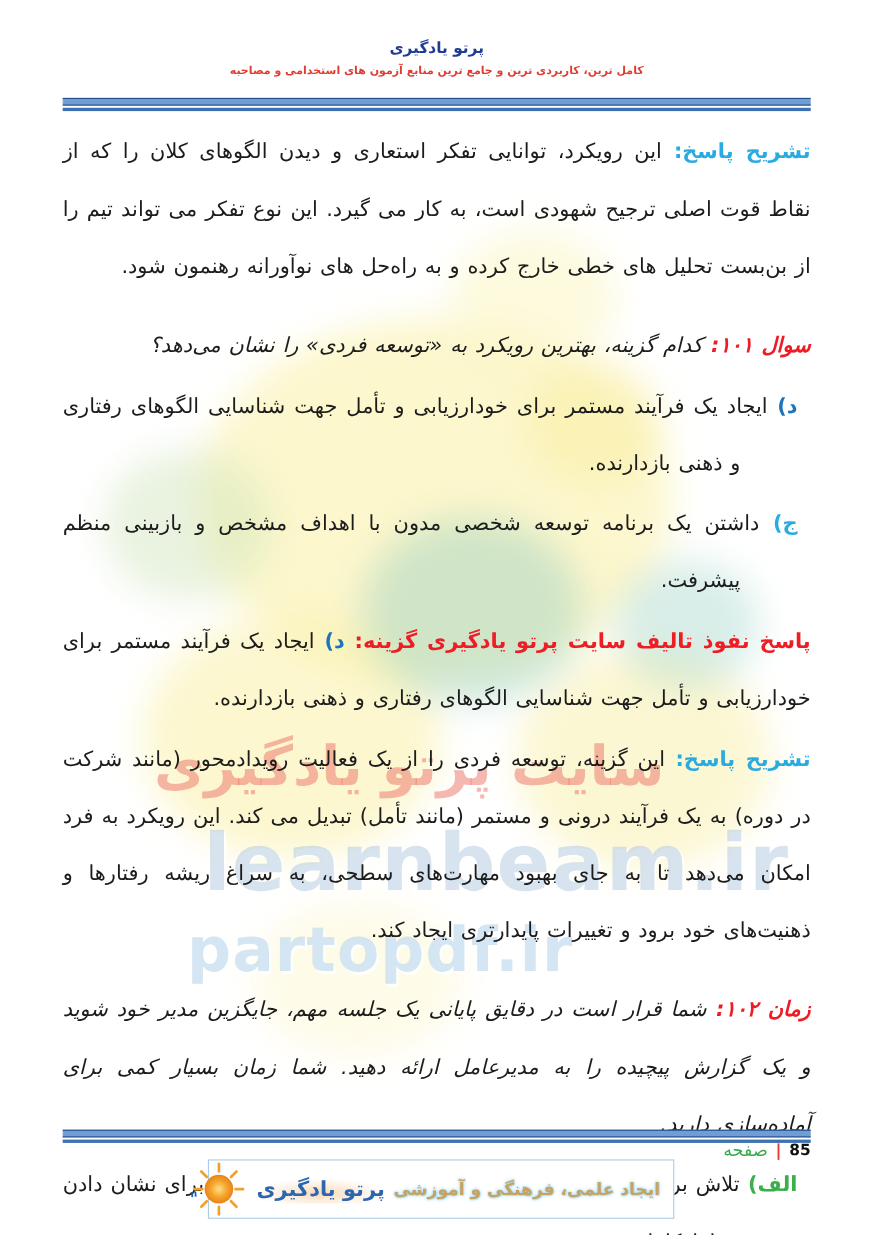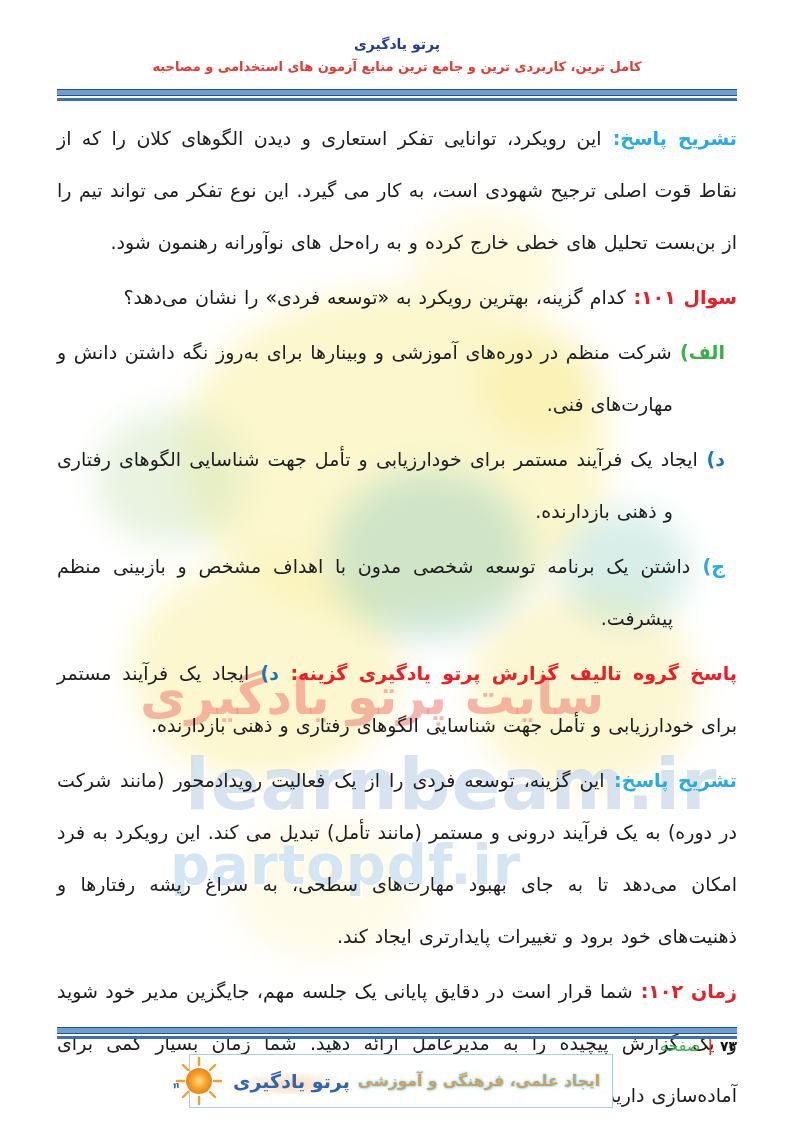--- a/index.html
+++ b/index.html
@@ -30,35 +30,35 @@
     left:185px;top:742px;font-size:72px;letter-spacing:1px;
     color:rgba(172,197,222,.48);text-shadow:2px 2px 0 rgba(255,255,255,.85);
   }
   .wm-partopdf{
     left:170px;top:832px;font-size:56px;letter-spacing:1px;
     color:rgba(186,214,238,.62);text-shadow:2px 2px 0 rgba(255,255,255,.85);
   }
   
   .hdr{position:absolute;top:36px;left:0;right:0;z-index:2;text-align:center;}
   .hdr-title{font-size:14px;font-weight:bold;color:#1e3c96;direction:rtl;}
-  .hdr-sub{font-size:13px;font-weight:bold;color:#e23b31;direction:rtl;margin-top:7px;}
+  .hdr-sub{font-size:10px;font-weight:bold;color:#e23b31;direction:rtl;margin-top:7px;}
   .rule-wrap{position:absolute;left:57px;right:57px;z-index:2;}
   .rule-top{top:89px;}
   .rule-bottom{top:1027px;}
   .rule-thick{height:5px;background:#6f9fd2;border-top:1.5px solid #24508f;border-bottom:1.5px solid #24508f;}
   .rule-thin{height:2.5px;background:#3c70b0;margin-top:2px;}
   
   .content{position:absolute;top:112px;left:57px;right:57px;z-index:2;}
   .para{
     direction:rtl;text-align:justify;font-size:19px;line-height:52px;
     color:#1c1c1c;margin:0 0 3px 0;word-spacing:1px;
   }
   .para .lbl{font-weight:bold;}
   .option{padding-right:64px;text-indent:-52px;}
-  .question{margin-top:3px;}
+  .question{margin-top:20px;font-style:italic;}
   
   .pageinfo{
     position:absolute;top:1036px;right:57px;z-index:2;direction:rtl;
     display:flex;align-items:center;gap:7px;
   }
   .pageinfo .num{font-size:14px;font-weight:bold;color:#111;}
   .pageinfo .bar{font-size:15px;font-weight:bold;color:#e23b31;}
   .pageinfo .lblpg{font-size:16px;color:#3baa4e;}
   .banner{
     position:absolute;left:189px;top:1054px;width:424px;height:54px;z-index:2;
@@ -105,37 +105,36 @@
     <div class="hdr-sub">کامل ترین، کاربردی ترین و جامع ترین منابع آزمون های استخدامی و مصاحبه</div>
   </div>
   <div class="rule-wrap rule-top">
     <div class="rule-thick"></div>
     <div class="rule-thin"></div>
   </div>
 
   <div class="content" id="content">
       <div class="para explanation"><span class="lbl" style="color: rgb(41, 171, 226);">تشریح پاسخ: </span><span>این رویکرد، توانایی تفکر استعاری و دیدن الگوهای کلان را که از نقاط قوت اصلی ترجیح شهودی است، به کار می گیرد. این نوع تفکر می تواند تیم را از بن‌بست تحلیل های خطی خارج کرده و به راه‌حل های نوآورانه رهنمون شود.</span></div>
       <div class="para question"><span class="lbl" style="color: rgb(238, 28, 37);">سوال ۱۰۱: </span><span>کدام گزینه، بهترین رویکرد به «توسعه فردی» را نشان می‌دهد؟</span></div>
-      <div class="para option"><span class="lbl" style="color: rgb(60, 174, 76);">الف) </span><span>شرکت منظم در دوره‌های آموزشی و وبینارها برای به‌روز نگه داشتن دانش و مهارت‌های فنی.</span></div>
       <div class="para option"><span class="lbl" style="color: rgb(28, 117, 188);">د) </span><span>ایجاد یک فرآیند مستمر برای خودارزیابی و تأمل جهت شناسایی الگوهای رفتاری و ذهنی بازدارنده.</span></div>
       <div class="para option"><span class="lbl" style="color: rgb(41, 171, 226);">ج) </span><span>داشتن یک برنامه توسعه شخصی مدون با اهداف مشخص و بازبینی منظم پیشرفت.</span></div>
-      <div class="para answer"><span class="lbl" style="color: rgb(238, 28, 37);">پاسخ گروه تالیف گزارش پرتو یادگیری گزینه: </span><span class="lbl" style="color: rgb(28, 117, 188);">د) </span><span>ایجاد یک فرآیند مستمر برای خودارزیابی و تأمل جهت شناسایی الگوهای رفتاری و ذهنی بازدارنده.</span></div>
+      <div class="para answer"><span class="lbl" style="color: rgb(238, 28, 37);">پاسخ نفوذ تالیف سایت پرتو یادگیری گزینه: </span><span class="lbl" style="color: rgb(28, 117, 188);">د) </span><span>ایجاد یک فرآیند مستمر برای خودارزیابی و تأمل جهت شناسایی الگوهای رفتاری و ذهنی بازدارنده.</span></div>
       <div class="para explanation"><span class="lbl" style="color: rgb(41, 171, 226);">تشریح پاسخ: </span><span>این گزینه، توسعه فردی را از یک فعالیت رویدادمحور (مانند شرکت در دوره) به یک فرآیند درونی و مستمر (مانند تأمل) تبدیل می کند. این رویکرد به فرد امکان می‌دهد تا به جای بهبود مهارت‌های سطحی، به سراغ ریشه رفتارها و ذهنیت‌های خود برود و تغییرات پایدارتری ایجاد کند.</span></div>
       <div class="para question"><span class="lbl" style="color: rgb(238, 28, 37);">زمان ۱۰۲: </span><span>شما قرار است در دقایق پایانی یک جلسه مهم، جایگزین مدیر خود شوید و یک گزارش پیچیده را به مدیرعامل ارائه دهید. شما زمان بسیار کمی برای آماده‌سازی دارید.</span></div>
       <div class="para option"><span class="lbl" style="color: rgb(60, 174, 76);">الف) </span><span>تلاش برای به خاطر سپردن حداکثر جزئیات و داده‌های عددی برای نشان دادن تسلط کامل بر موضوع.</span></div>
       <div class="para option"></div>
     </div>
 
   <div class="rule-wrap rule-bottom">
     <div class="rule-thick"></div>
     <div class="rule-thin"></div>
   </div>
 
   <div class="pageinfo">
-    <span class="num">۷۳</span>
+    <span class="num">85</span>
     <span class="bar">|</span>
     <span class="lblpg">صفحه</span>
   </div>
 
   <div class="banner">
     <span class="tagline">ایجاد علمی، فرهنگی و آموزشی</span>
     <span class="swirl"></span>
     <span class="brand">پرتو یادگیری</span>
     <span class="swirl"></span>
     <svg class="logo" viewBox="0 0 52 50">

